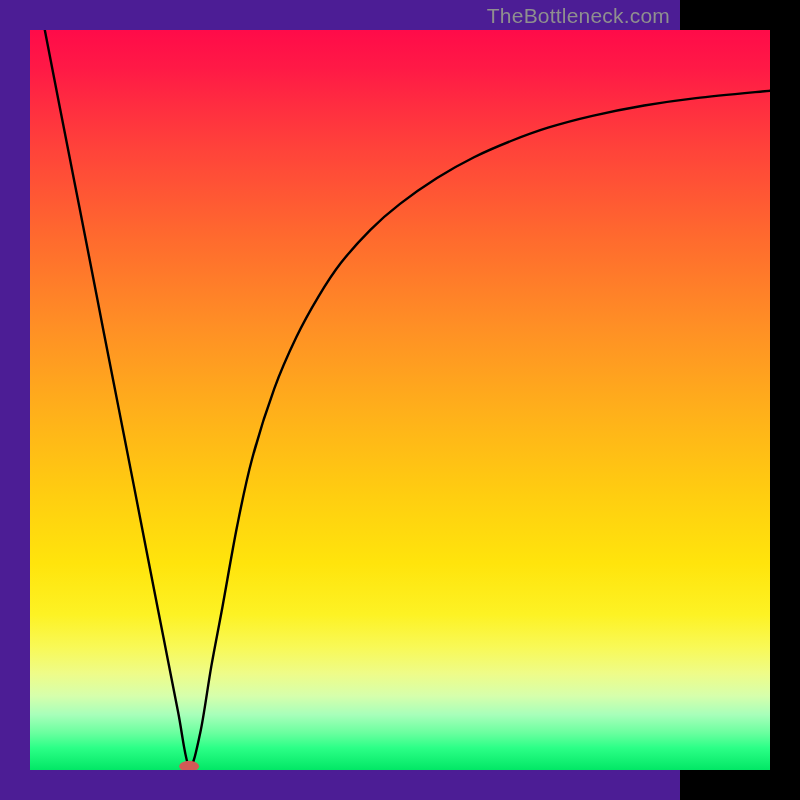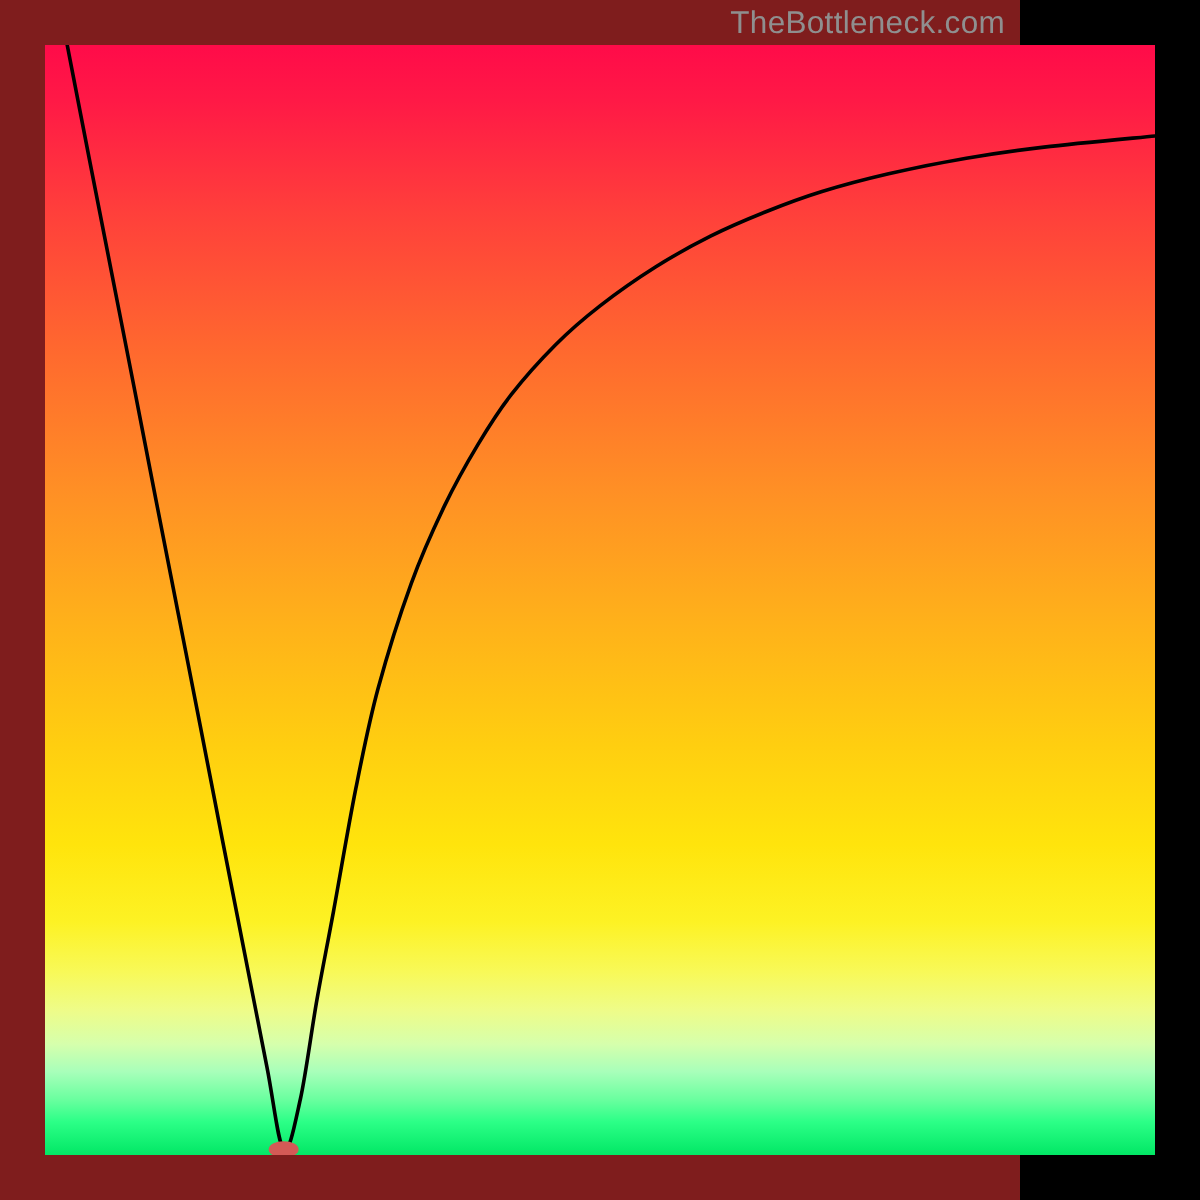--- a/index.html
+++ b/index.html
@@ -8,21 +8,21 @@
     width: 800px;
     height: 800px;
     overflow: hidden;
     background: #000;
     font-family: Arial, Helvetica, sans-serif;
   }
   .frame {
     position: relative;
     width: 680px;
     height: 800px;
-    background: #7f1d1d;
+    background: #4c1d95;
   }
   .plot-area {
     position: absolute;
     left: 30px;
     top: 30px;
     width: 740px;
     height: 740px;
     overflow: hidden;
   }
   .gradient-bg {

